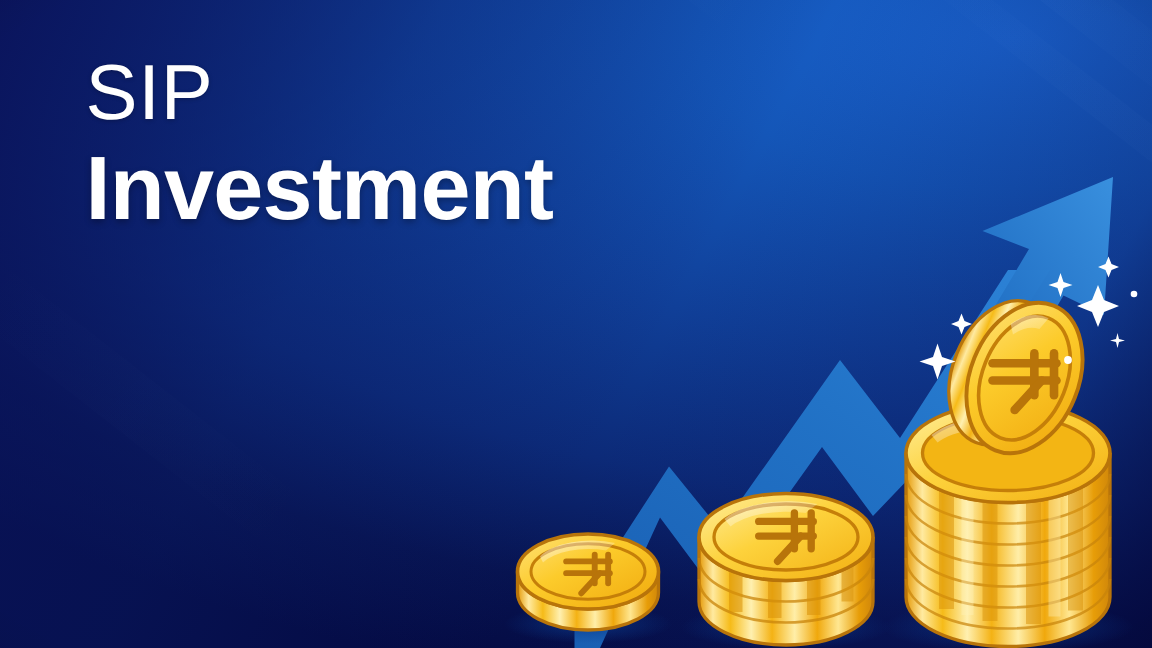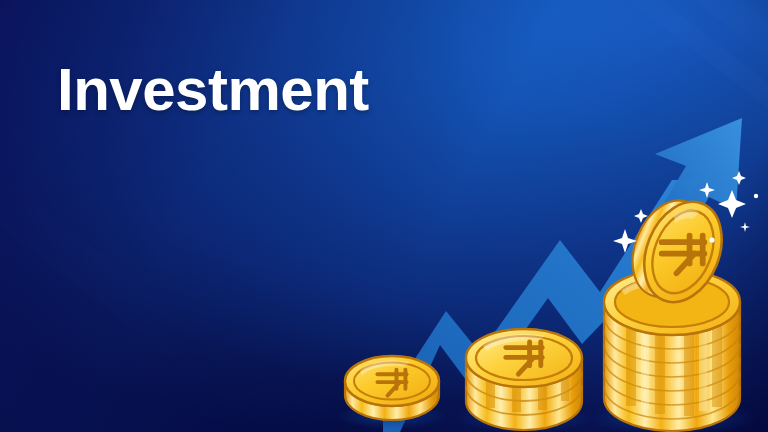--- a/index.html
+++ b/index.html
@@ -28,21 +28,21 @@
   .s5{left:-60px;top:250px;width:300px;height:40px;transform:rotate(38deg);opacity:.10;}
   .vig{position:absolute;inset:0;background:radial-gradient(120% 120% at 50% 50%, rgba(0,0,0,0) 55%, rgba(0,0,10,0.40) 100%);}
 
   
   .title-block{position:absolute;left:57px;top:36px;z-index:6;}
   .t-sip{
     font-size:52px;line-height:1.0;font-weight:300;color:#ffffff;
     letter-spacing:.5px;text-shadow:0 1px 3px rgba(0,0,0,.25);
   }
   .t-invest{
-    margin-top:24px;
+    margin-top:8px;
     font-size:60px;line-height:1.0;font-weight:bold;color:#ffffff;
     letter-spacing:-.5px;text-shadow:0 2px 5px rgba(0,0,0,.30);
   }
 
   
   #art{position:absolute;left:0;top:0;width:768px;height:432px;z-index:4;}
   #arrow-layer{position:absolute;left:0;top:0;width:768px;height:432px;z-index:2;}
 </style>
 </head>
 <body>
@@ -71,20 +71,21 @@
       </linearGradient>
     </defs>
 
     <path d="M 383,432 L 383,408 L 446,311 L 480,353 L 560,240 L 600,292 L 672,180
              L 700,180 L 624,300 L 582,344 L 548,298 L 478,396 L 440,345 L 400,432 Z" fill="url(#arrGrad)" opacity="0.95"></path>
 
     <path d="M 655,218 L 686,166 L 655,154 L 742,118 L 736,210 L 709,197 L 680,246 Z" fill="url(#arrGrad2)" opacity="0.97"></path>
   </svg>
 
   <div class="title-block">
+    <div class="t-sip">SIP</div>
     <div class="t-invest">Investment</div>
   </div>
 
   <svg id="art" viewBox="0 0 768 432">
     <defs>
       <linearGradient id="faceG" x1="0" y1="0" x2="1" y2="1">
         <stop offset="0%" stop-color="#ffe27a"></stop>
         <stop offset="42%" stop-color="#fccb2b"></stop>
         <stop offset="100%" stop-color="#f0a80c"></stop>
       </linearGradient>

